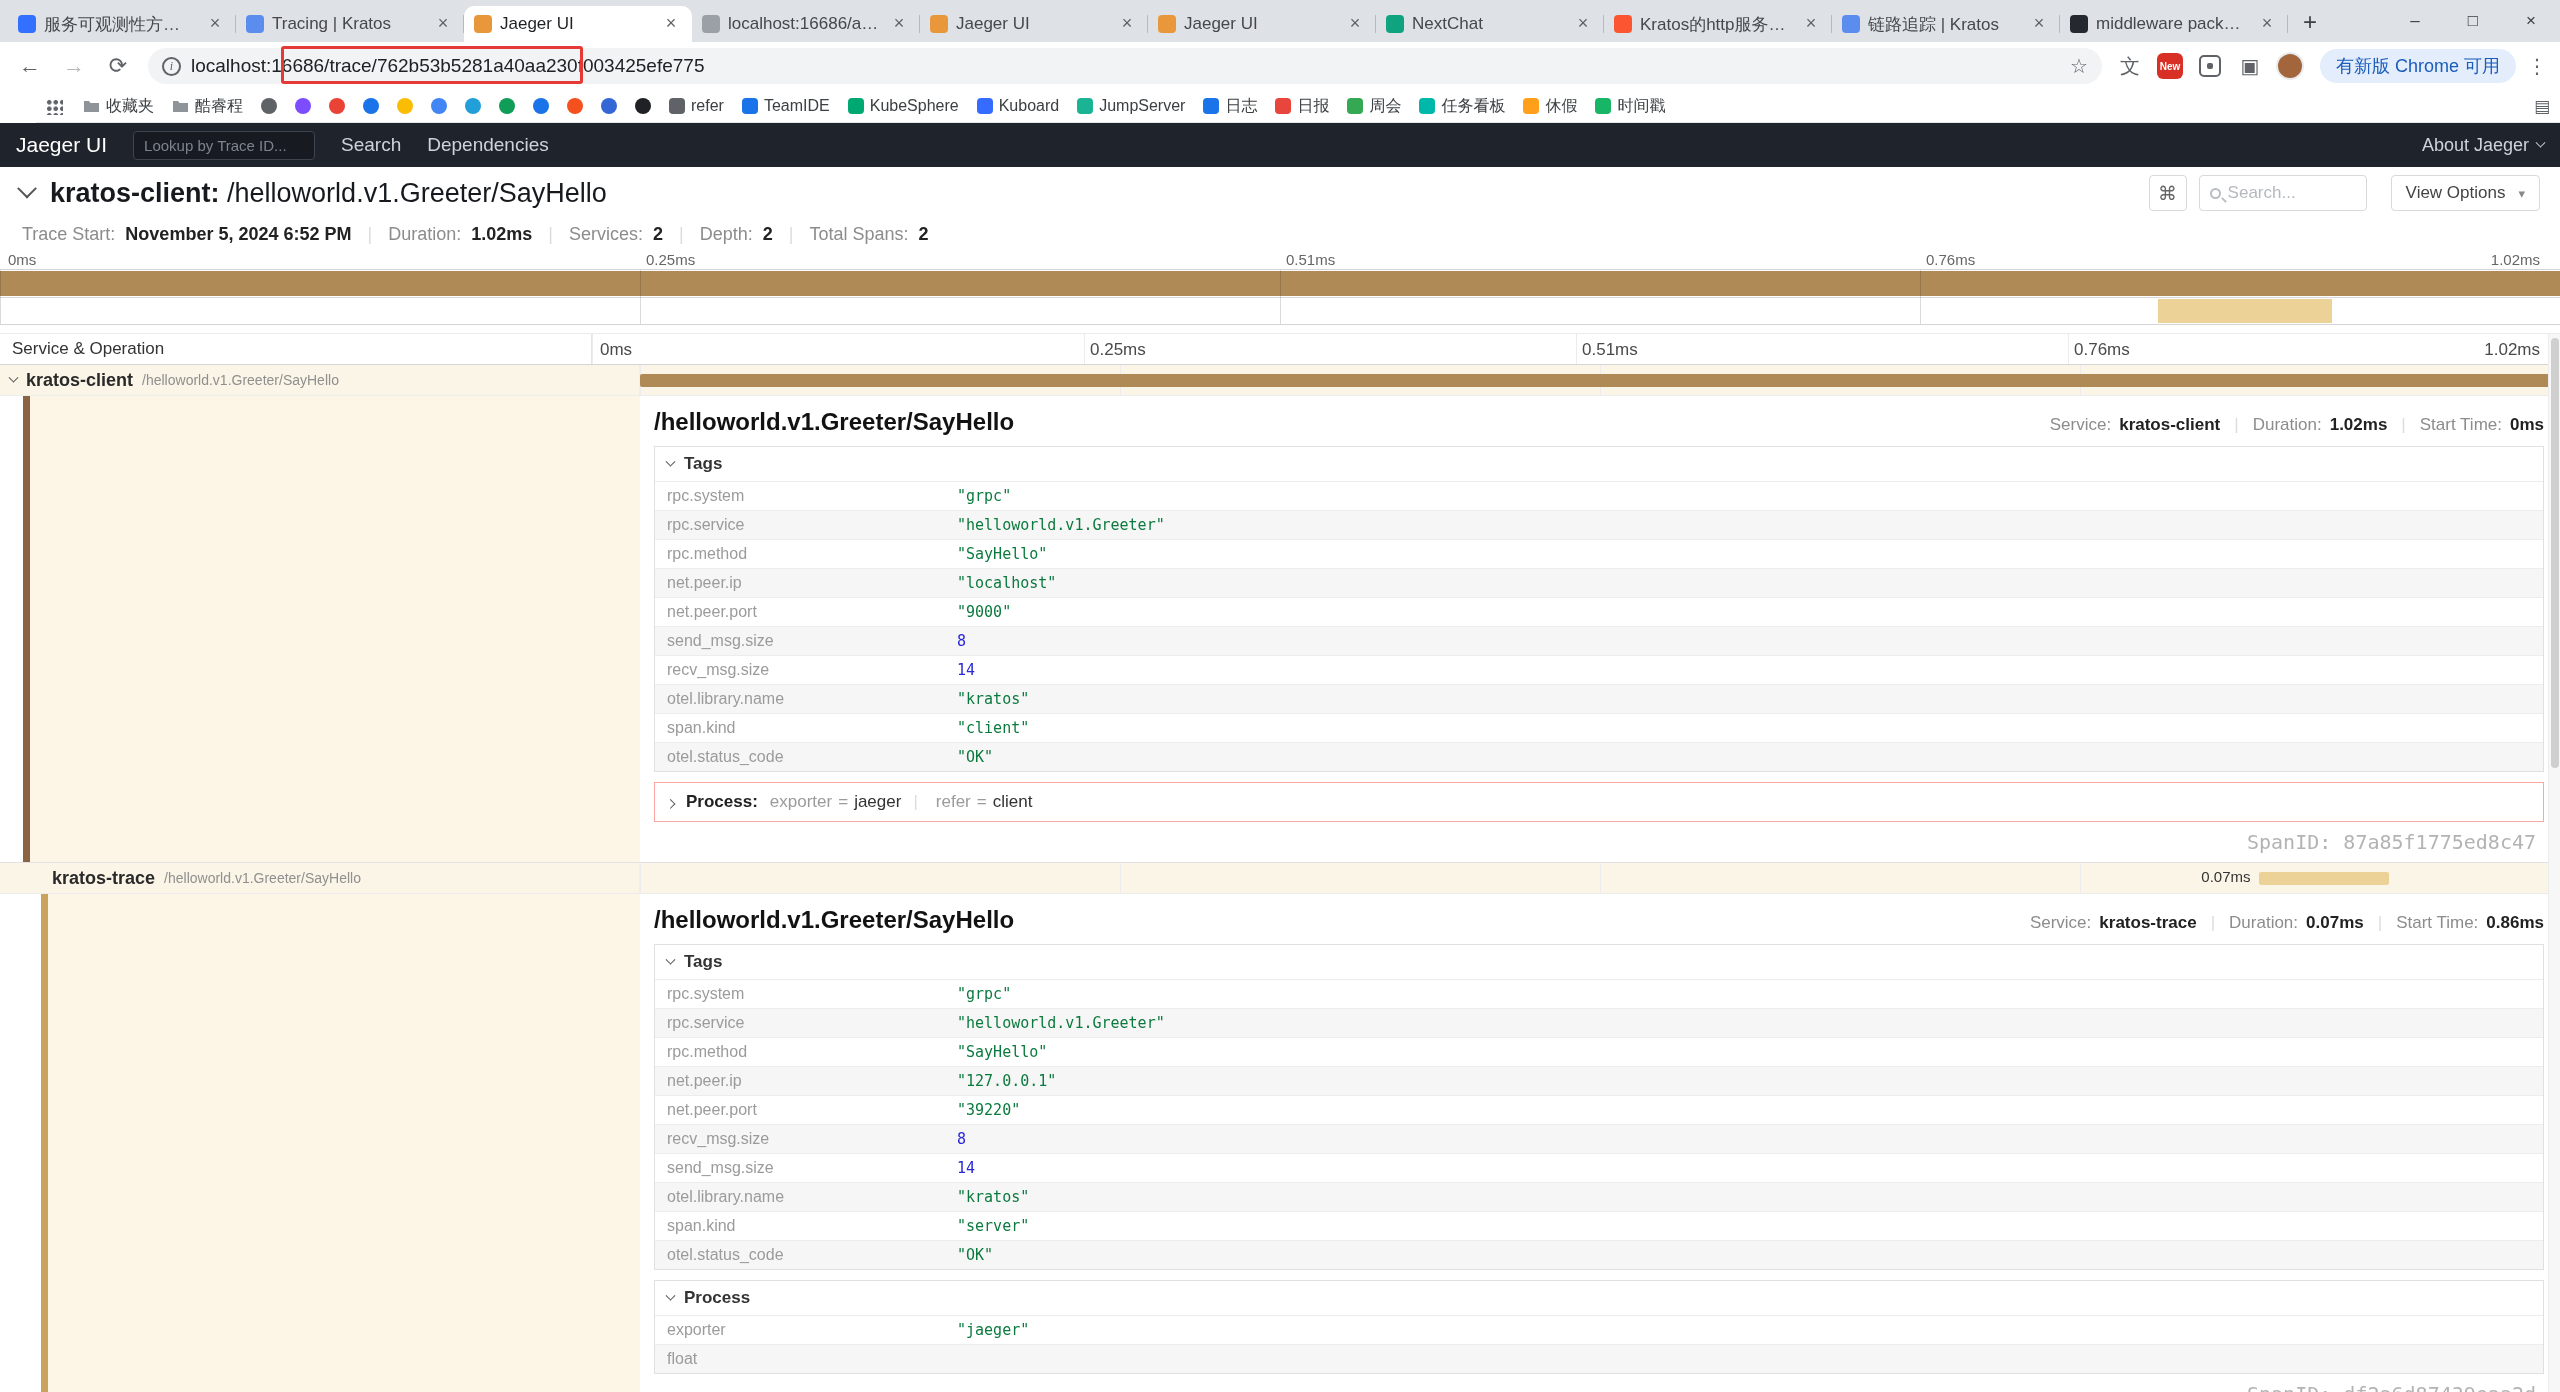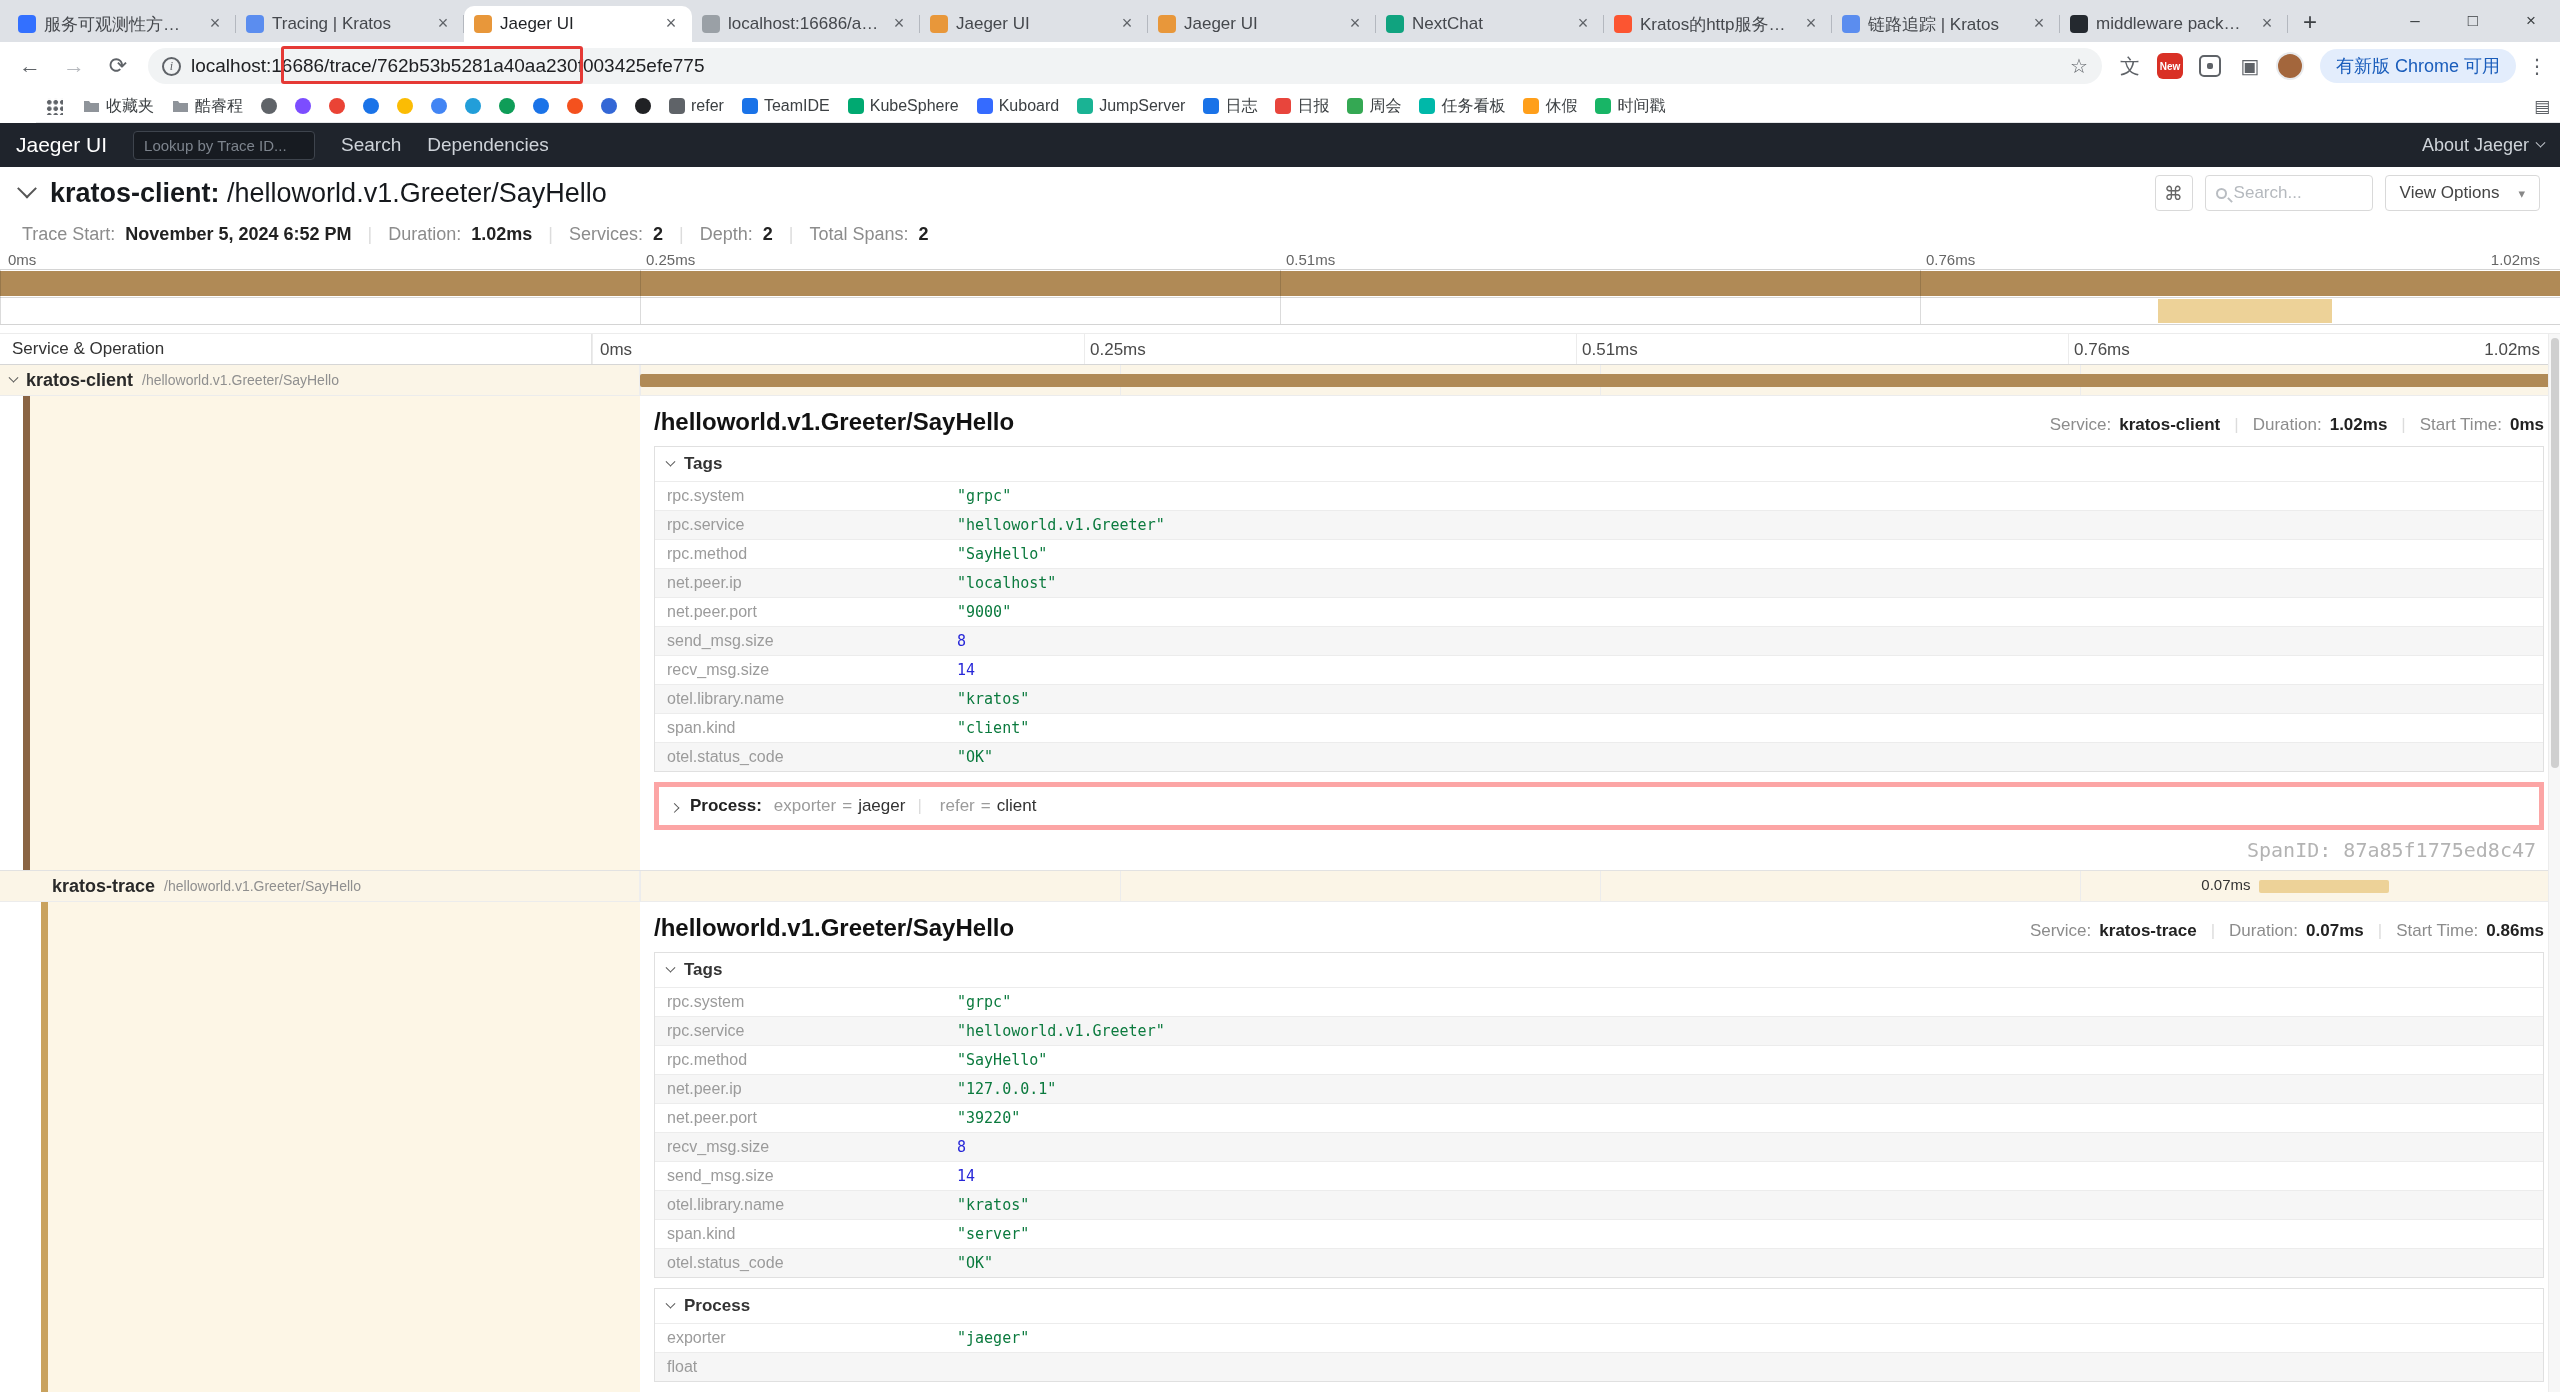--- a/index.html
+++ b/index.html
@@ -68,21 +68,21 @@
   .trace-head { height:52px; display:flex; align-items:center; padding:0 20px; gap:16px; }
   .trace-title { font-size:27px; font-weight:400; color:#16191d; white-space:nowrap; }
   .trace-title .svc { font-weight:700; }
   .th-controls { margin-left:auto; display:flex; align-items:center; gap:12px; }
   .icon-btn { width:38px; height:36px; border:1px solid #d9d9d9; border-radius:4px; display:flex; align-items:center; justify-content:center; font-size:19px; color:#666; }
   .search-box { height:36px; width:168px; border:1px solid #d9d9d9; border-radius:4px; display:flex; align-items:center; padding:0 10px; gap:7px; }
   .mag { width:11px; height:11px; border:2px solid #b9bdc2; border-radius:50%; position:relative; flex:0 0 auto; }
   .mag::after { content:""; position:absolute; left:9px; top:9px; width:6px; height:2px; background:#b9bdc2; transform:rotate(45deg); }
   .search-box input { border:none; outline:none; width:100%; font-size:17px; color:#333; background:transparent; }
   .search-box input::placeholder { color:#b5b9be; }
-  .view-opts { height:36px; border:1px solid #d9d9d9; border-radius:4px; display:flex; align-items:center; gap:19px; padding:0 14px; font-size:17px; color:#444; }
+  .view-opts { height:36px; border:1px solid #d9d9d9; border-radius:4px; display:flex; align-items:center; gap:13px; padding:0 14px; font-size:17px; color:#444;margin-left:12px; }
   .caret { font-size:13px; color:#888; }
 
   
   .trace-meta { height:30px; display:flex; align-items:center; padding:0 22px; font-size:18px; gap:10px; }
   .lbl { color:#8c8c8c; }
   .val { color:#222; font-weight:700; }
   .metadiv { color:#dcdcdc; margin:0 6px; }
 
   
   .minimap { position:relative; }
@@ -124,21 +124,21 @@
   .d-meta { margin-left:auto; font-size:17px; display:flex; align-items:baseline; gap:8px; white-space:nowrap; }
   .kv-box { border:1px solid #e0e0e0; }
   .kv-head { display:flex; align-items:center; gap:10px; padding:7px 12px; font-size:17px; color:#333; }
   .kv-title { font-weight:600; }
   .kv-row { display:flex; border-top:1px solid #ececec; font-size:16px; }
   .kv-row:nth-child(even) { background:#f6f6f6; }
   .kv-key { width:290px; flex:0 0 auto; padding:5px 12px; color:#9b9b9b; }
   .kv-val { flex:1; padding:5px 12px; font-family:"DejaVu Sans Mono","Liberation Mono",monospace; font-size:15px; color:#333; }
   .t-string .kv-val { color:#0b7a3e; }
   .t-number .kv-val { color:#2727d8; }
-  .proc-row { margin-top:10px; border:5px solid #fca5a5; padding:9px 12px; font-size:17px; display:flex; align-items:center; gap:12px; }
+  .proc-row { margin-top:10px; border:1px solid #fca5a5; padding:9px 12px; font-size:17px; display:flex; align-items:center; gap:12px; }
   .proc-label { font-weight:700; color:#222; }
   .proc-items { display:inline-flex; align-items:center; gap:0; }
   .proc-item { display:inline-flex; align-items:center; gap:6px; }
   .proc-item + .proc-item::before { content:"|"; color:#dcdcdc; margin:0 12px; }
   .pk { color:#9b9b9b; } .pe { color:#9b9b9b; } .pv { color:#333; }
   .mt10 { margin-top:10px; }
   .spanid-row { text-align:right; padding:8px 8px 2px; font-size:20px; color:#b3b3b3; font-family:"DejaVu Sans Mono","Liberation Mono",monospace; }
 
   
   .vscroll { position:absolute; right:0; top:334px; bottom:0; width:12px; background:#f7f7f7; border-left:1px solid #ececec; }

